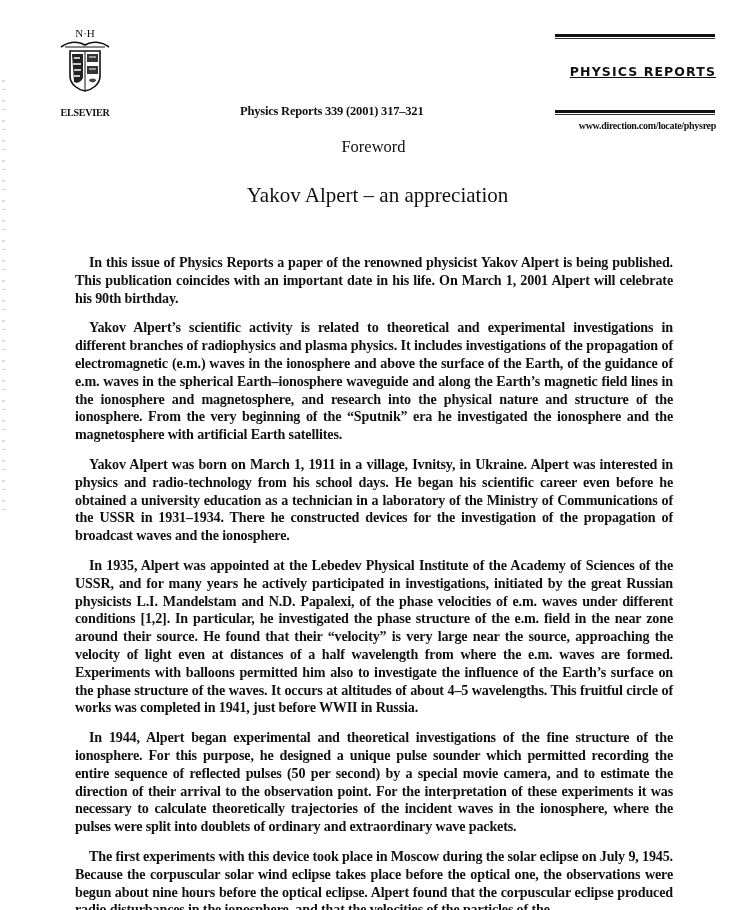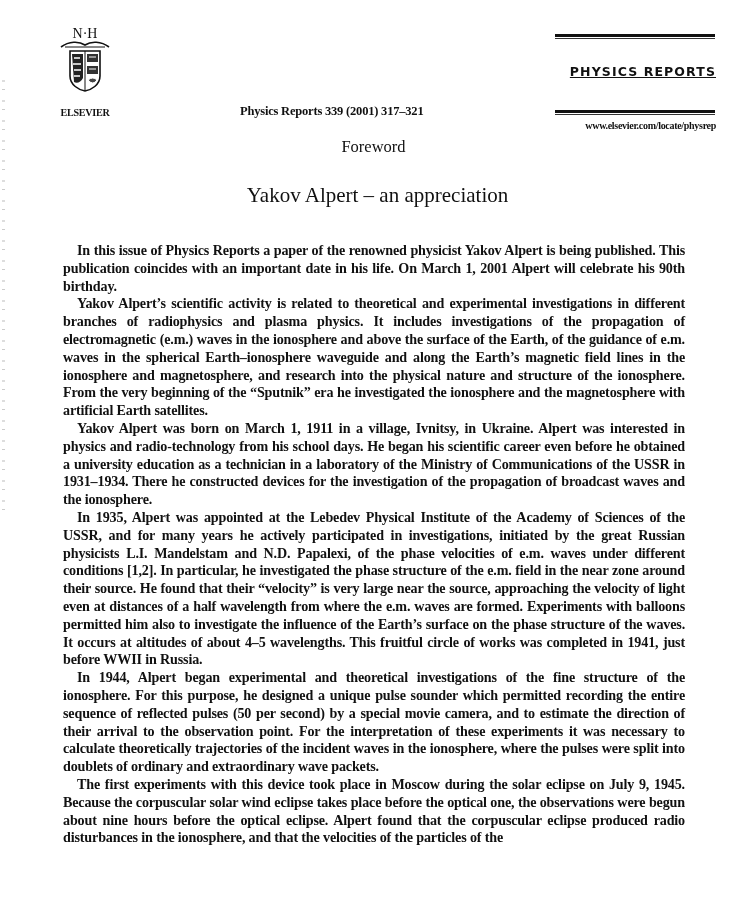--- a/index.html
+++ b/index.html
@@ -10,21 +10,21 @@
   }
   .scan-edge {
     position: absolute; left: 2px; top: 80px; width: 3px; height: 440px;
     background: repeating-linear-gradient(to bottom, #bbb 0 2px, transparent 2px 9px, #999 9px 10px, transparent 10px 20px);
     opacity: 0.5;
   }
   .logo {
     position: absolute; left: 55px; top: 26px; width: 60px; text-align: center;
   }
   .logo .nh {
-    font-size: 14px; letter-spacing: 0px; line-height: 15px; font-weight: normal;
+    font-size: 11px; letter-spacing: 0px; line-height: 15px; font-weight: normal;
   }
   .logo .swash {
     display: block; margin: 0 auto; width: 52px; height: 8px;
   }
   .logo .shield {
     display: block; margin: 1px auto 0 auto; width: 32px; height: 42px;
   }
   .logo .publisher {
     position: absolute; left: -22px; top: 80px; width: 104px;
     font-size: 11px; font-weight: bold; letter-spacing: -0.3px; text-align: center;
@@ -59,21 +59,21 @@
   .article-title {
     position: absolute; left: 0; width: 733px; top: 183px; text-align: center;
     font-size: 21px; padding-left: 22px; box-sizing: border-box;
   }
   .body-text {
     position: absolute; left: 63px; top: 242px; width: 622px;
     font-size: 14.1px; line-height: 17.8px; text-align: justify;
     font-weight: bold; letter-spacing: -0.15px;
     -webkit-font-smoothing: antialiased;
   }
-  .body-text p { margin: 0; text-indent: 14px; }
+  .body-text p { margin: 12px; text-indent: 14px; }
   .footer {
     position: absolute; left: 63px; top: 876px; font-size: 10.5px; line-height: 14.5px; font-weight: bold; margin-top: 40px;
   }
   .footer .pii { letter-spacing: 1.6px; }
 </style>
 </head>
 <body>
 
 <div class="scan-edge"></div>
 
@@ -91,21 +91,21 @@
     <path d="M18 4 H29 V12 H18 Z M18 16 H29 V24 H18 Z" fill="#333"></path>
     <path d="M20 7 h7 M20 19 h7 M19 30 q5 -4 9 0 q-4 6 -9 0" stroke="#fff" stroke-width="1" fill="#444"></path>
   </svg>
   <div class="publisher">ELSEVIER</div>
 </div>
 
 <div class="rule top"></div>
 <div class="journal-name">PHYSICS REPORTS</div>
 <div class="citation">Physics Reports 339 (2001) 317–321</div>
 <div class="rule bottom"></div>
-<div class="url">www.elsevier.com/locate/physrep</div>
+<div class="url">www.direction.com/locate/physrep</div>
 
 <div class="section-label">Foreword</div>
 <div class="article-title">Yakov Alpert – an appreciation</div>
 
 <div class="body-text">
   <p>In this issue of Physics Reports a paper of the renowned physicist Yakov Alpert is being published. This publication coincides with an important date in his life. On March 1, 2001 Alpert will celebrate his 90th birthday.</p>
   <p>Yakov Alpert’s scientific activity is related to theoretical and experimental investigations in different branches of radiophysics and plasma physics. It includes investigations of the propagation of electromagnetic (e.m.) waves in the ionosphere and above the surface of the Earth, of the guidance of e.m. waves in the spherical Earth–ionosphere waveguide and along the Earth’s magnetic field lines in the ionosphere and magnetosphere, and research into the physical nature and structure of the ionosphere. From the very beginning of the “Sputnik” era he investigated the ionosphere and the magnetosphere with artificial Earth satellites.</p>
   <p>Yakov Alpert was born on March 1, 1911 in a village, Ivnitsy, in Ukraine. Alpert was interested in physics and radio-technology from his school days. He began his scientific career even before he obtained a university education as a technician in a laboratory of the Ministry of Communications of the USSR in 1931–1934. There he constructed devices for the investigation of the propagation of broadcast waves and the ionosphere.</p>
   <p>In 1935, Alpert was appointed at the Lebedev Physical Institute of the Academy of Sciences of the USSR, and for many years he actively participated in investigations, initiated by the great Russian physicists L.I. Mandelstam and N.D. Papalexi, of the phase velocities of e.m. waves under different conditions [1,2]. In particular, he investigated the phase structure of the e.m. field in the near zone around their source. He found that their “velocity” is very large near the source, approaching the velocity of light even at distances of a half wavelength from where the e.m. waves are formed. Experiments with balloons permitted him also to investigate the influence of the Earth’s surface on the phase structure of the waves. It occurs at altitudes of about 4–5 wavelengths. This fruitful circle of works was completed in 1941, just before WWII in Russia.</p>
   <p>In 1944, Alpert began experimental and theoretical investigations of the fine structure of the ionosphere. For this purpose, he designed a unique pulse sounder which permitted recording the entire sequence of reflected pulses (50 per second) by a special movie camera, and to estimate the direction of their arrival to the observation point. For the interpretation of these experiments it was necessary to calculate theoretically trajectories of the incident waves in the ionosphere, where the pulses were split into doublets of ordinary and extraordinary wave packets.</p>

